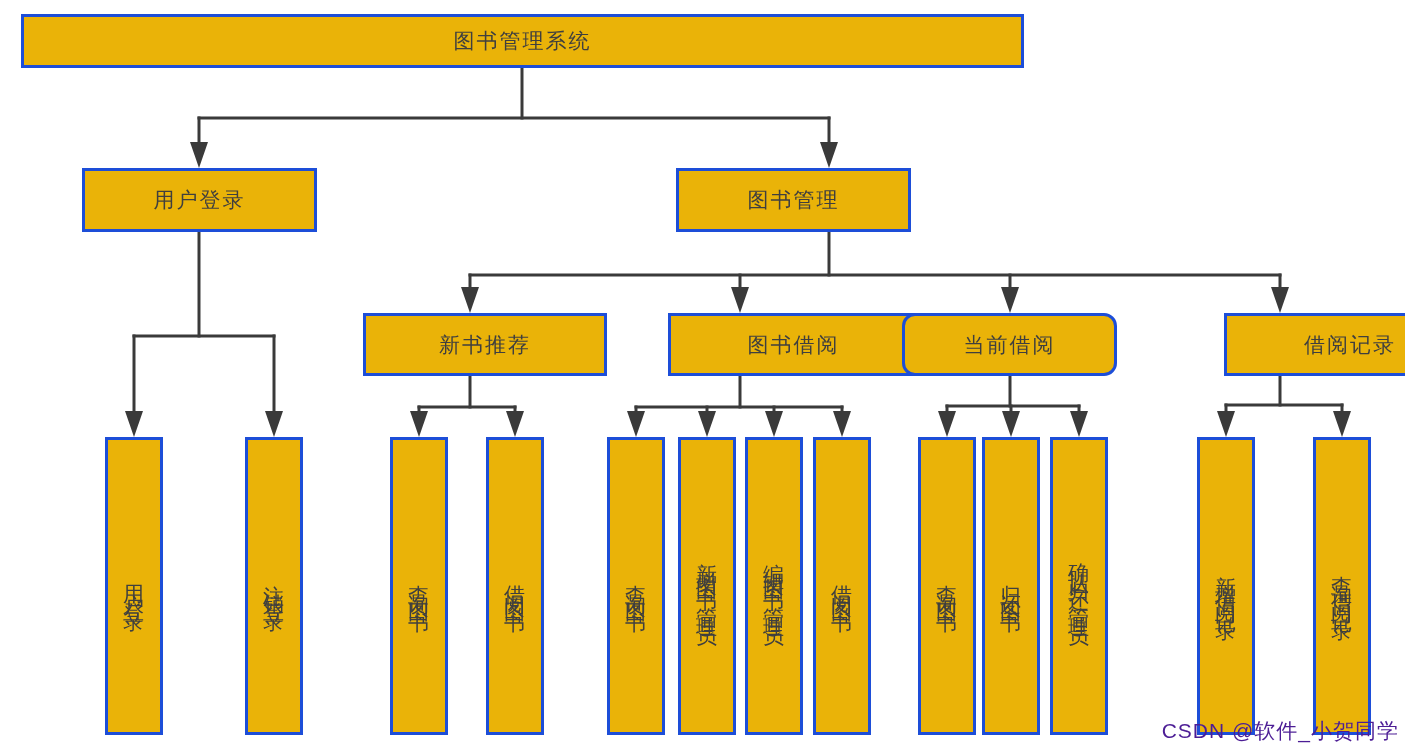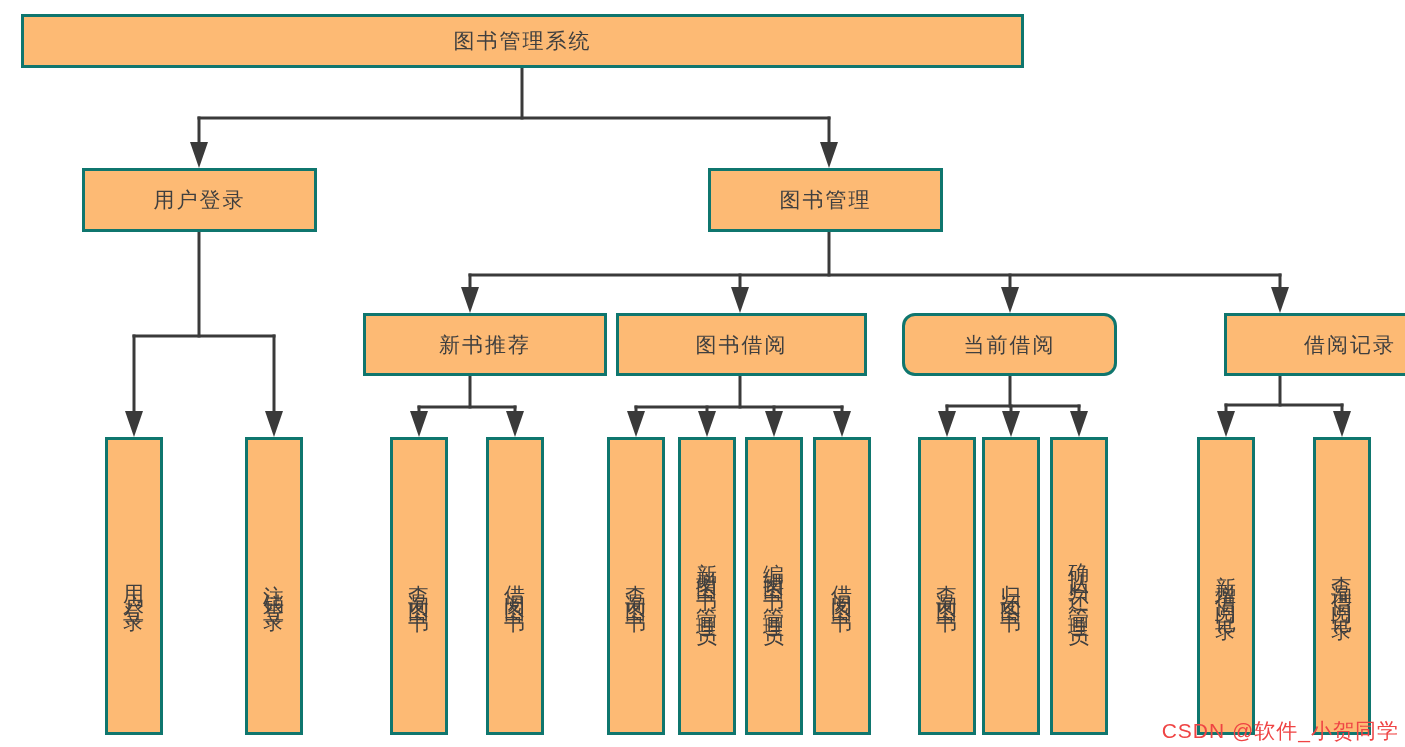--- a/index.html
+++ b/index.html
@@ -14,37 +14,37 @@
   }
   .connectors {
     position: absolute;
     left: 0; top: 0;
     width: 1405px; height: 747px;
     z-index: 1;
   }
   .box {
     position: absolute;
     box-sizing: border-box;
-    background: #fdba74;
-    border: 3px solid #0f766e;
+    background: #eab308;
+    border: 3px solid #1d4ed8;
     display: flex;
     align-items: center;
     justify-content: center;
     z-index: 2;
     font-size: 21px;
     letter-spacing: 2px;
     white-space: nowrap;
   }
   .root-box   { left: 21px;  top: 14px;  width: 1003px; height: 54px; }
   .l2-box     { top: 168px;  height: 64px; width: 235px; }
   .l2-login   { left: 82px; }
-  .l2-mgmt    { left: 708px; }
+  .l2-mgmt    { left: 676px; }
   .l3-box     { top: 313px;  height: 63px; }
   .l3-recommend { left: 363px; width: 244px; }
-  .l3-borrow    { left: 616px; width: 251px; }
+  .l3-borrow    { left: 668px; width: 251px; }
   .l3-current   { left: 902px; width: 215px; border-radius: 13px; }
   .l3-records   { left: 1224px; width: 252px; }
   .leaf {
     top: 437px;
     height: 298px;
     width: 58px;
     letter-spacing: 0;
   }
   .leaf .vtext {
     writing-mode: vertical-rl;
@@ -53,21 +53,21 @@
     letter-spacing: 9px;
     font-size: 21px;
     white-space: nowrap;
   }
   .watermark {
     position: absolute;
     right: 6px;
     bottom: 2px;
     z-index: 10;
     font-size: 21px;
-    color: #ef4444;
+    color: #4c1d95;
     letter-spacing: 1px;
   }
 </style>
 </head>
 <body>
 
 <div class="stage">
 
   <svg class="connectors" viewBox="0 0 1405 747" xmlns="http://www.w3.org/2000/svg">
     <g stroke="#3a3a3a" stroke-width="3" stroke-linecap="square" fill="none">

